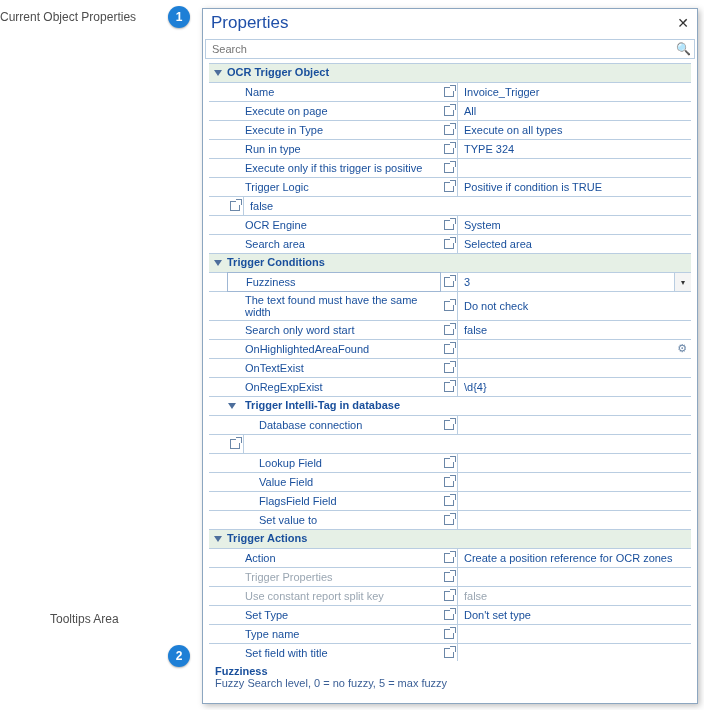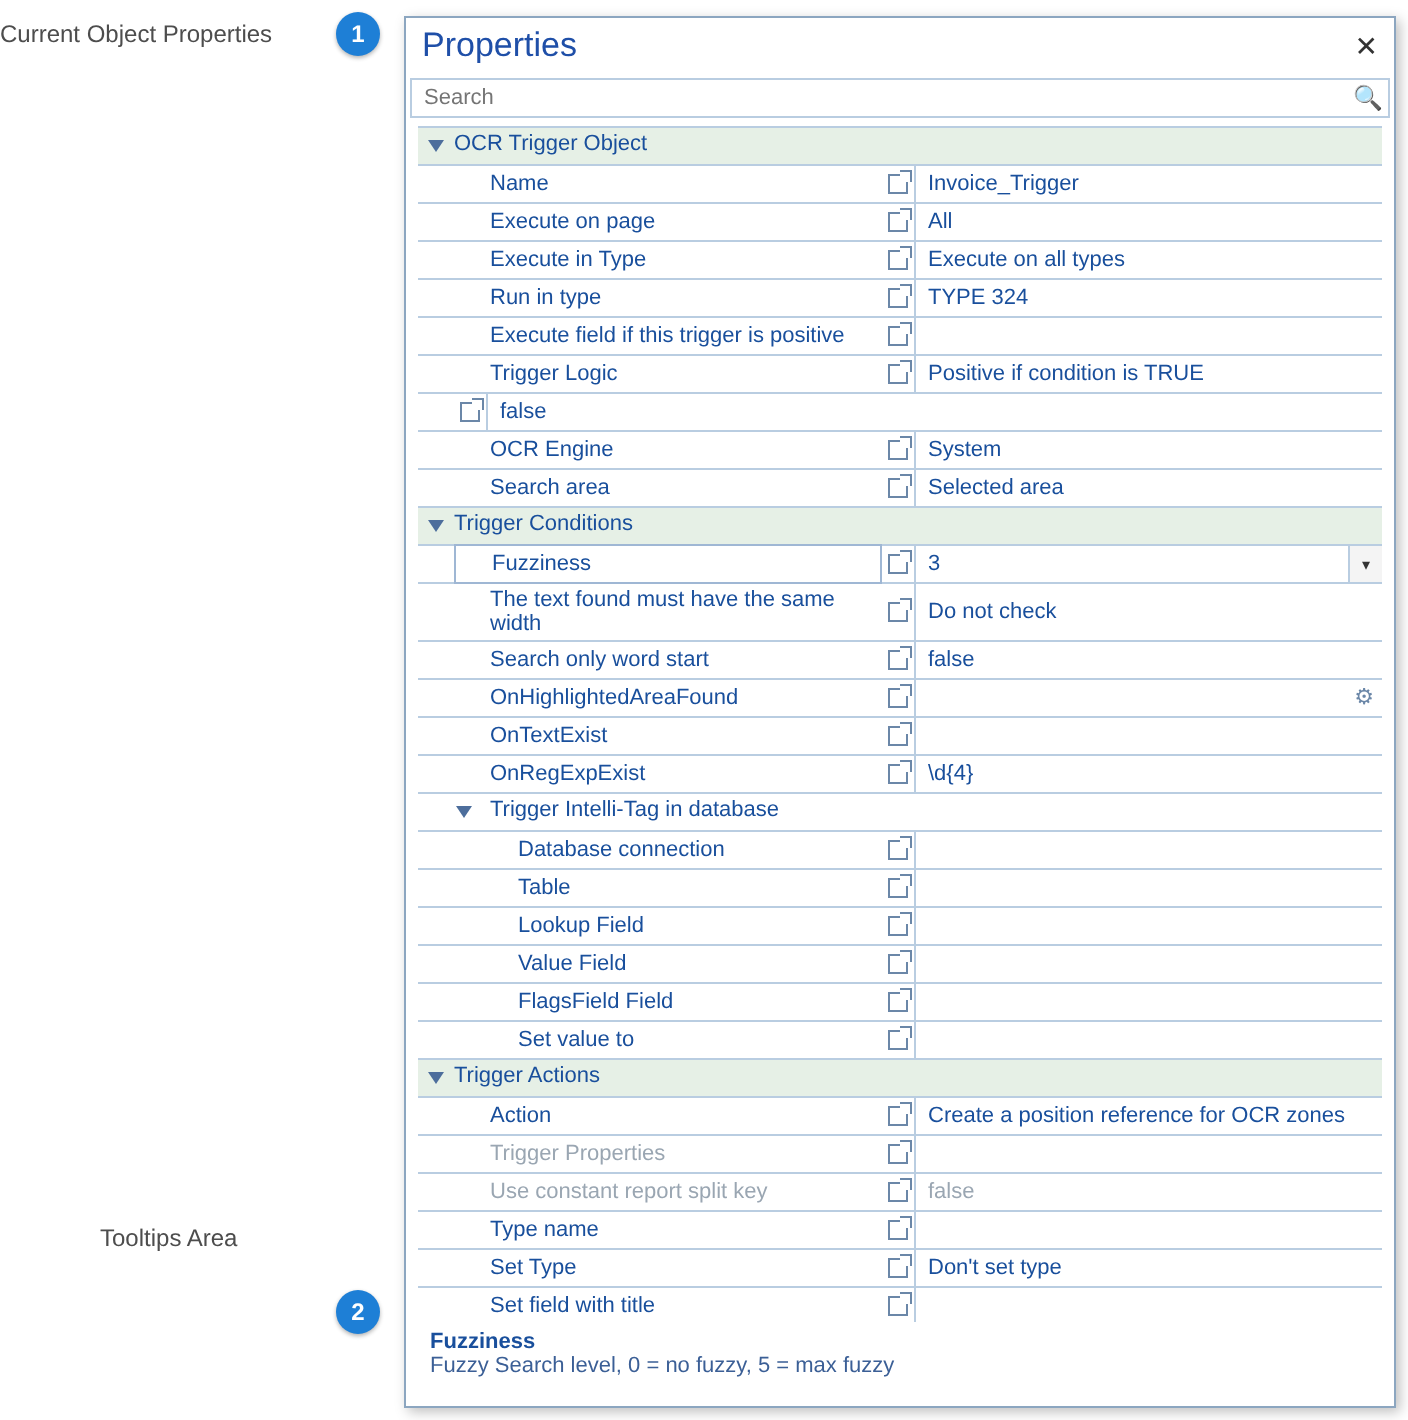--- a/index.html
+++ b/index.html
@@ -10,21 +10,21 @@
 .panel-header{display:flex;align-items:center;justify-content:space-between;padding:4px 8px 6px 8px}
 .panel-title{font-size:17px;color:#1f4fa8;font-weight:normal}
 .close-x{font-size:14px;color:#333;cursor:pointer;font-family:Arial,sans-serif;line-height:1}
 .search-row{display:flex;align-items:center;border:1px solid #b9cde1;margin:0 2px;background:#fff}
 .search-row input{flex:1;border:none;padding:3px 6px;font-size:11px;color:#888;outline:none;background:transparent}
 .search-icon{width:20px;text-align:center;color:#1f4fa8;cursor:pointer;font-size:12px}
 .grid{flex:1;overflow:hidden;margin:4px 6px 0 6px;border-top:1px solid #b9cde1}
 .row{display:flex;align-items:stretch;border-bottom:1px solid #b9cde1;min-height:18px;font-size:11px}
 .row .toggle-cell{width:18px;display:flex;align-items:center;justify-content:center;color:#4d6e9c}
 .row.section{background:#e6f0e6}
-.row.section .lbl{color:#194f9c;font-weight:normal;padding:2px 0;flex:1}
+.row.section .lbl{color:#194f9c;font-weight:bold;padding:2px 0;flex:1}
 .row.prop .lbl{color:#194f9c;padding:2px 4px;display:flex;align-items:center}
 .row.prop .lbl.muted{color:#9aa6b2}
 .row.prop .pop{width:16px;display:flex;align-items:center;justify-content:center;color:#6b87a8;border-right:1px solid #b9cde1;cursor:pointer;font-size:9px}
 .row.prop .val{flex:1;color:#194f9c;padding:2px 6px;display:flex;align-items:center;background:#fff;position:relative}
 .row.prop .val.muted{color:#9aa6b2}
 .row.selected .lbl{background:#fff;border:1px solid #9fb7d4;margin:-1px 0}
 .row.prop .lbl{width:214px;box-sizing:border-box}
 .row.selected .lbl{width:214px}
 .row.prop.indent1 .lbl{padding-left:18px;width:214px}
 .row.prop.indent2 .lbl{padding-left:32px;width:214px}
@@ -91,21 +91,21 @@
       <div class="row prop indent1">
           <div class="toggle-cell"></div>
           <div class="lbl">Run in type</div>
           <div class="pop">
             <span class="popout-glyph"></span>
           </div>
           <div class="val">TYPE 324</div>
         </div>
       <div class="row prop indent1">
           <div class="toggle-cell"></div>
-          <div class="lbl">Execute field if this trigger is positive</div>
+          <div class="lbl">Execute only if this trigger is positive</div>
           <div class="pop">
             <span class="popout-glyph"></span>
           </div>
           <div class="val"></div>
         </div>
       <div class="row prop indent1">
           <div class="toggle-cell"></div>
           <div class="lbl">Trigger Logic</div>
           <div class="pop">
             <span class="popout-glyph"></span>
@@ -206,21 +206,20 @@
       <div class="row prop indent2">
           <div class="toggle-cell"></div>
           <div class="lbl">Database connection</div>
           <div class="pop">
             <span class="popout-glyph"></span>
           </div>
           <div class="val"></div>
         </div>
       <div class="row prop indent2">
           <div class="toggle-cell"></div>
-          <div class="lbl">Table</div>
           <div class="pop">
             <span class="popout-glyph"></span>
           </div>
           <div class="val"></div>
         </div>
       <div class="row prop indent2">
           <div class="toggle-cell"></div>
           <div class="lbl">Lookup Field</div>
           <div class="pop">
             <span class="popout-glyph"></span>
@@ -277,33 +276,33 @@
       <div class="row prop indent1">
           <div class="toggle-cell"></div>
           <div class="lbl muted">Use constant report split key</div>
           <div class="pop">
             <span class="popout-glyph"></span>
           </div>
           <div class="val muted">false</div>
         </div>
       <div class="row prop indent1">
           <div class="toggle-cell"></div>
+          <div class="lbl">Set Type</div>
+          <div class="pop">
+            <span class="popout-glyph"></span>
+          </div>
+          <div class="val">Don't set type</div>
+        </div>
+      <div class="row prop indent1">
+          <div class="toggle-cell"></div>
           <div class="lbl">Type name</div>
           <div class="pop">
             <span class="popout-glyph"></span>
           </div>
           <div class="val"></div>
-        </div>
-      <div class="row prop indent1">
-          <div class="toggle-cell"></div>
-          <div class="lbl">Set Type</div>
-          <div class="pop">
-            <span class="popout-glyph"></span>
-          </div>
-          <div class="val">Don't set type</div>
         </div>
       <div class="row prop indent1">
           <div class="toggle-cell"></div>
           <div class="lbl">Set field with title</div>
           <div class="pop">
             <span class="popout-glyph"></span>
           </div>
           <div class="val"></div>
         </div>
 

